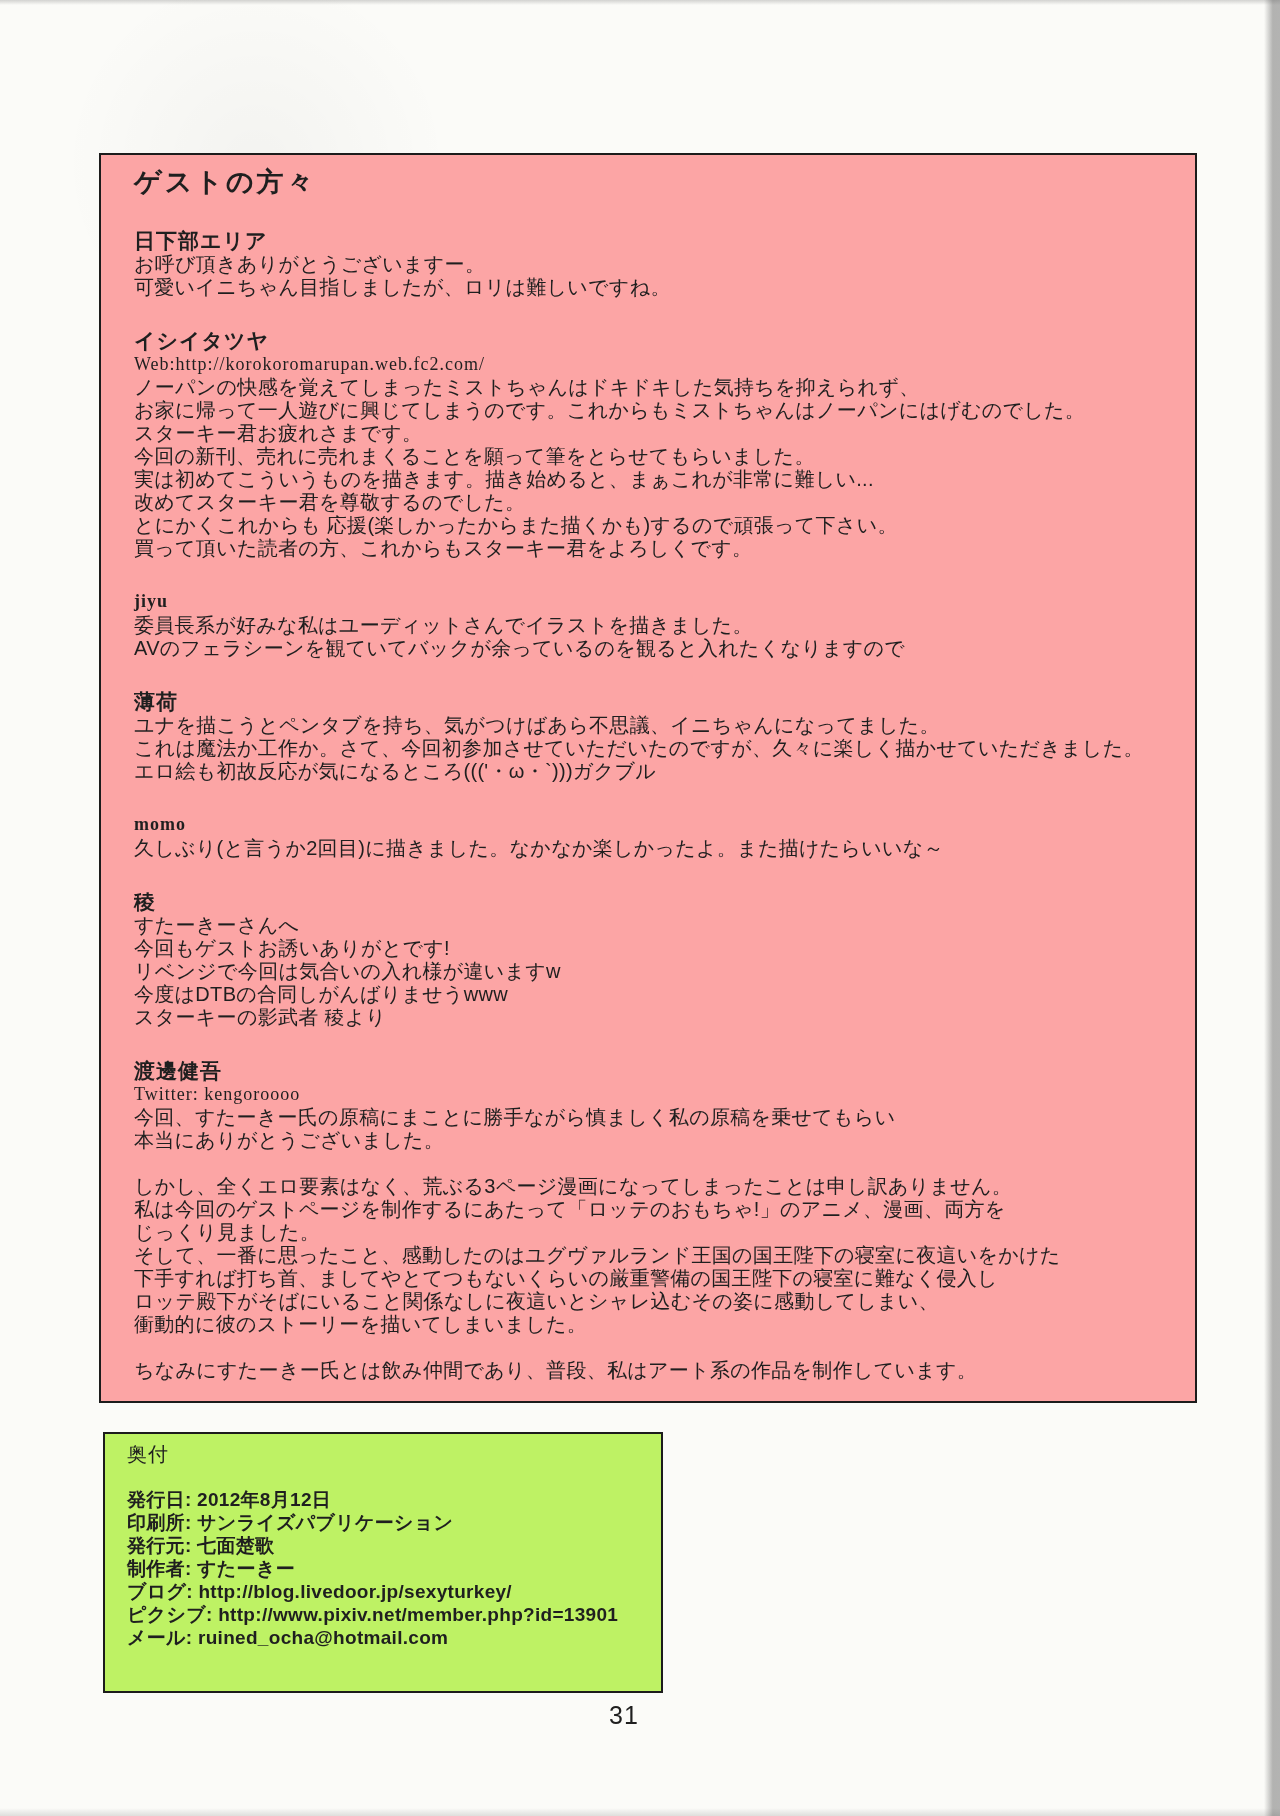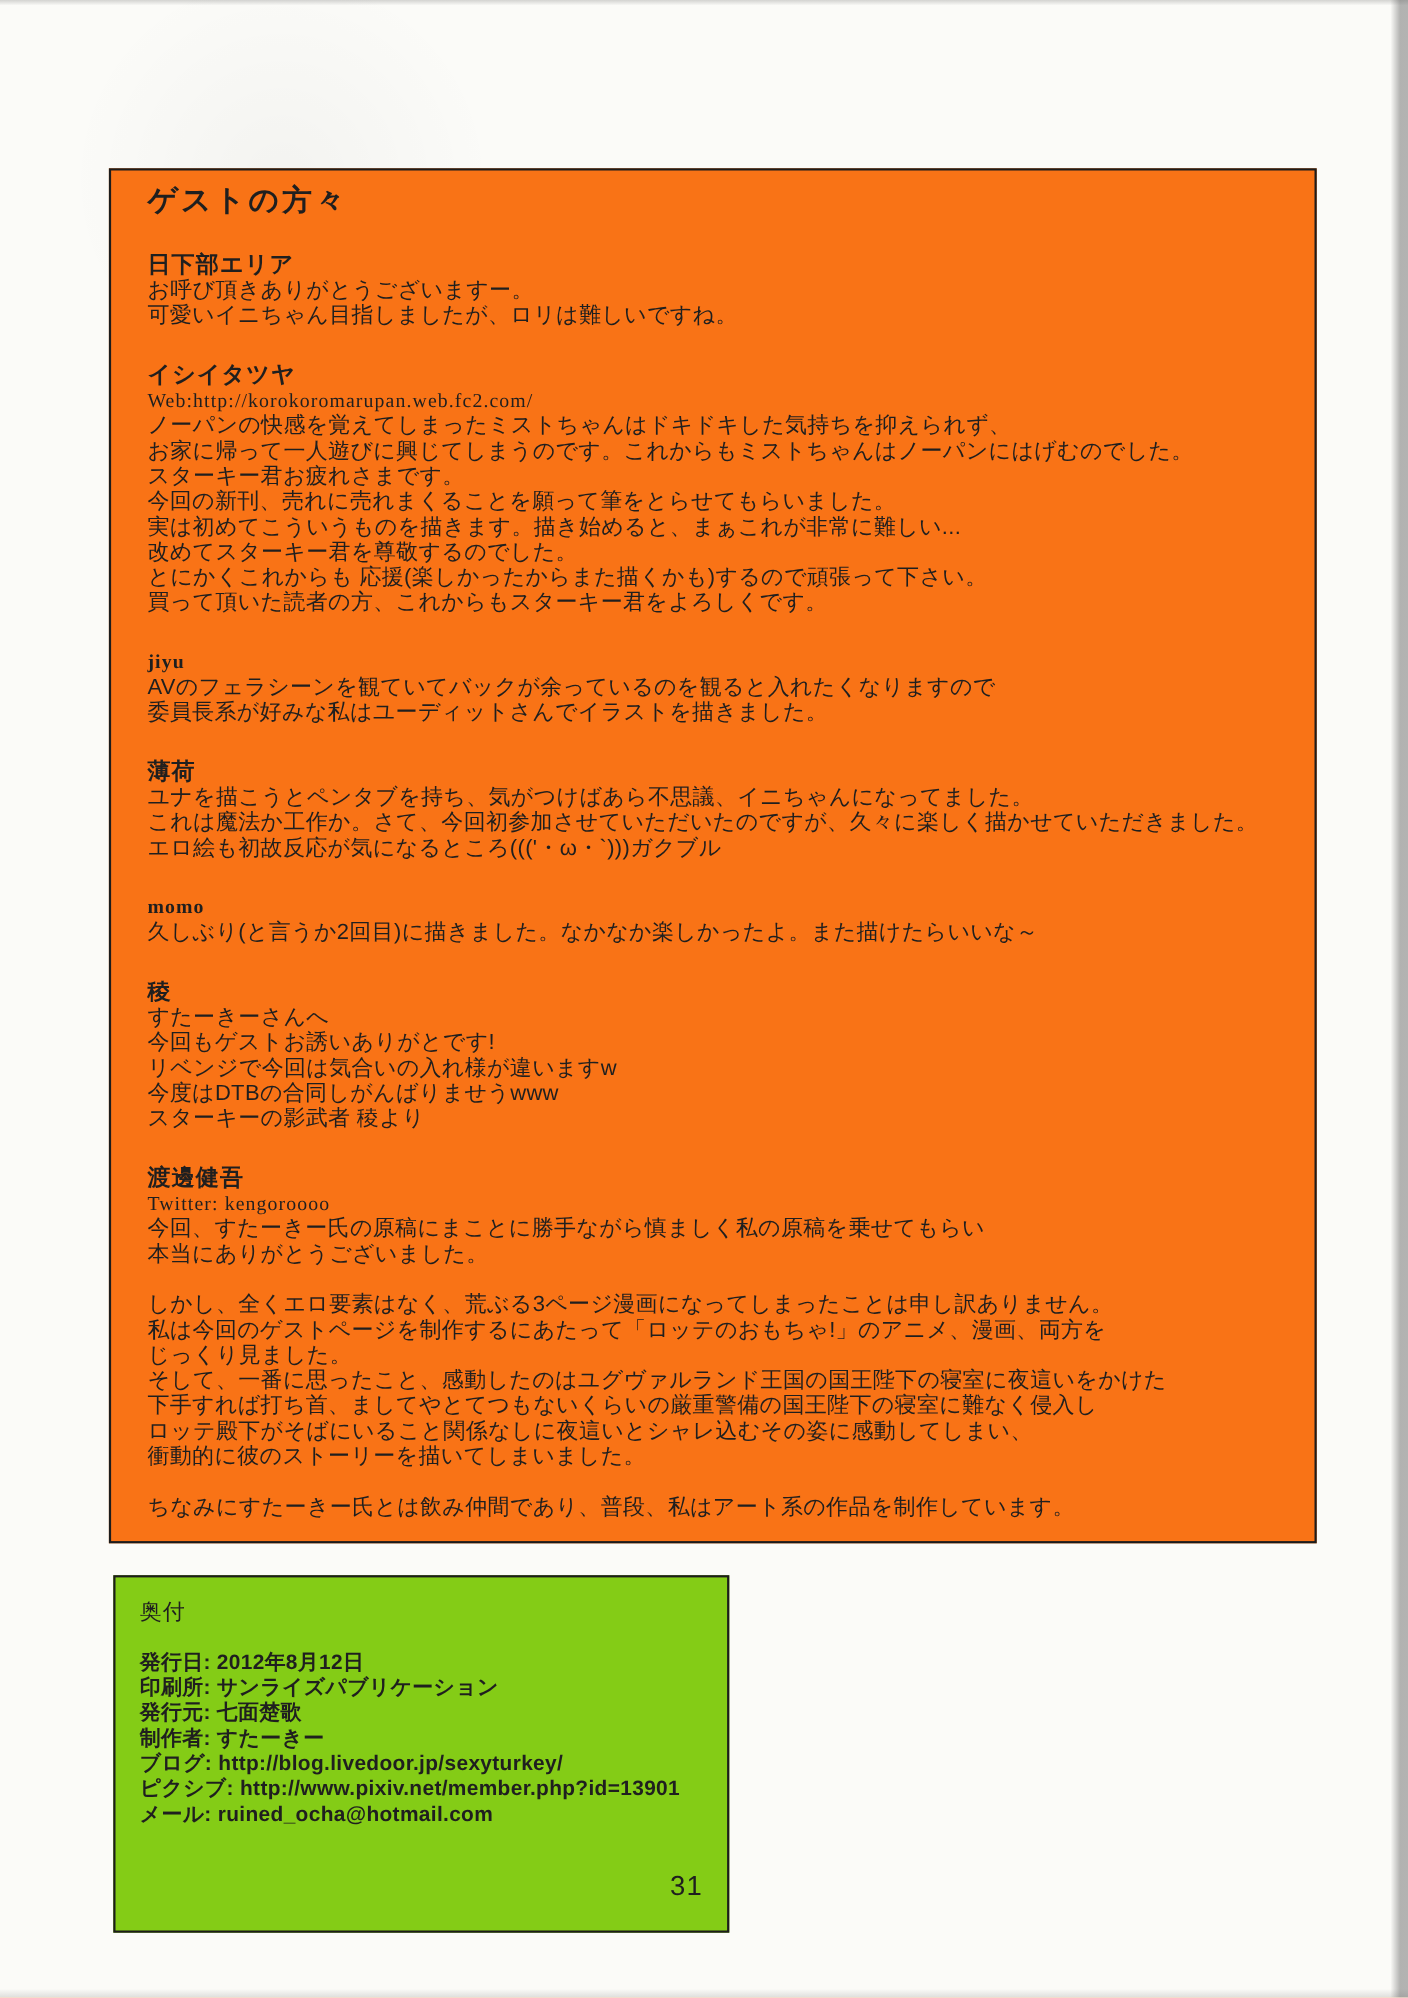--- a/index.html
+++ b/index.html
@@ -46,21 +46,21 @@
     background: linear-gradient(to top, rgba(90,90,90,0.18), rgba(90,90,90,0));
   }
   .main-box {
     position: absolute;
     left: 99px;
     top: 153px;
     width: 1098px;
     height: 1250px;
     border: 2px solid #1c1c1c;
     box-sizing: border-box;
-    background: #f97316;
+    background: #fca5a5;
     padding: 8px 28px 0 33px;
     overflow: hidden;
   }
   .page-title {
     font-size: 27px;
     font-weight: 700;
     letter-spacing: 3px;
     line-height: 34px;
     margin: 2px 0 18px 0;
   }
@@ -81,25 +81,25 @@
   .latin {
     font-family: Liberation Serif, serif;
     font-size: 18px;
     letter-spacing: 1px;
   }
   .colophon-box {
     position: absolute;
     left: 103px;
     top: 1432px;
     width: 560px;
-    height: 325px;
+    height: 261px;
     border: 2px solid #1c1c1c;
     box-sizing: border-box;
-    background: #84cc16;
-    padding: 20px 0 0 22px;
+    background: #bef264;
+    padding: 8px 0 0 22px;
   }
   .colophon-title {
     font-size: 20px;
     letter-spacing: 1px;
     line-height: 24px;
     margin-bottom: 22px;
   }
   .colophon-line {
     font-size: 19px;
     line-height: 23px;
@@ -139,22 +139,22 @@
         <div class="guest-line">お家に帰って一人遊びに興じてしまうのです。これからもミストちゃんはノーパンにはげむのでした。</div>
         <div class="guest-line">スターキー君お疲れさまです。</div>
         <div class="guest-line">今回の新刊、売れに売れまくることを願って筆をとらせてもらいました。</div>
         <div class="guest-line">実は初めてこういうものを描きます。描き始めると、まぁこれが非常に難しい...</div>
         <div class="guest-line">改めてスターキー君を尊敬するのでした。</div>
         <div class="guest-line">とにかくこれからも 応援(楽しかったからまた描くかも)するので頑張って下さい。</div>
         <div class="guest-line">買って頂いた読者の方、これからもスターキー君をよろしくです。</div>
       </section>
       <section class="guest">
         <div class="guest-name latin">jiyu</div>
+        <div class="guest-line">委員長系が好みな私はユーディットさんでイラストを描きました。</div>
         <div class="guest-line">AVのフェラシーンを観ていてバックが余っているのを観ると入れたくなりますので</div>
-        <div class="guest-line">委員長系が好みな私はユーディットさんでイラストを描きました。</div>
       </section>
       <section class="guest">
         <div class="guest-name">薄荷</div>
         <div class="guest-line">ユナを描こうとペンタブを持ち、気がつけばあら不思議、イニちゃんになってました。</div>
         <div class="guest-line">これは魔法か工作か。さて、今回初参加させていただいたのですが、久々に楽しく描かせていただきました。</div>
         <div class="guest-line">エロ絵も初故反応が気になるところ((('・ω・`)))ガクブル</div>
       </section>
       <section class="guest">
         <div class="guest-name latin">momo</div>
         <div class="guest-line">久しぶり(と言うか2回目)に描きました。なかなか楽しかったよ。また描けたらいいな～</div>

